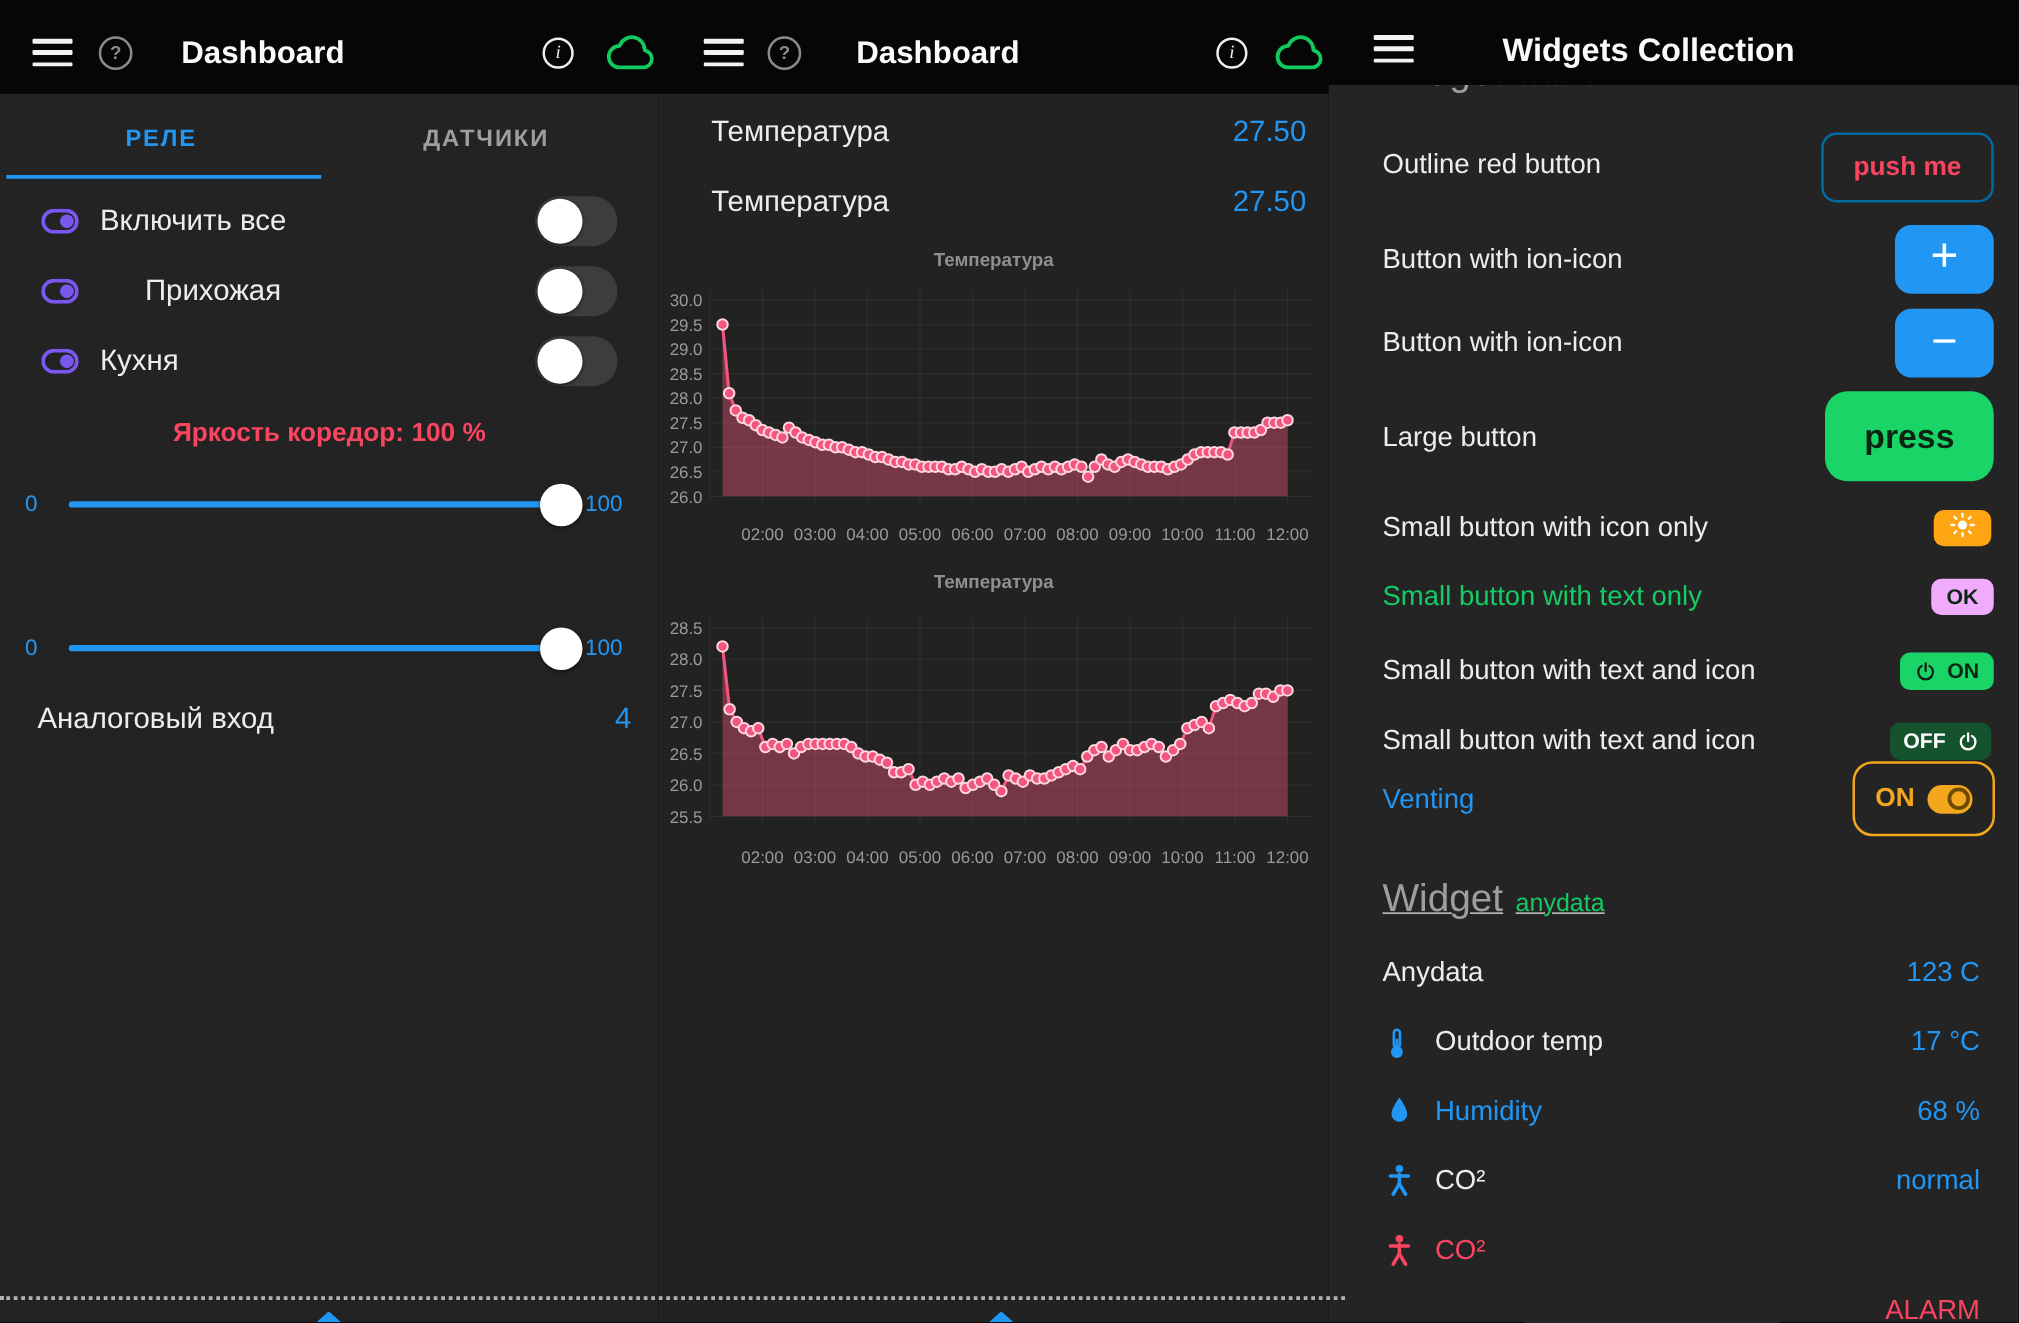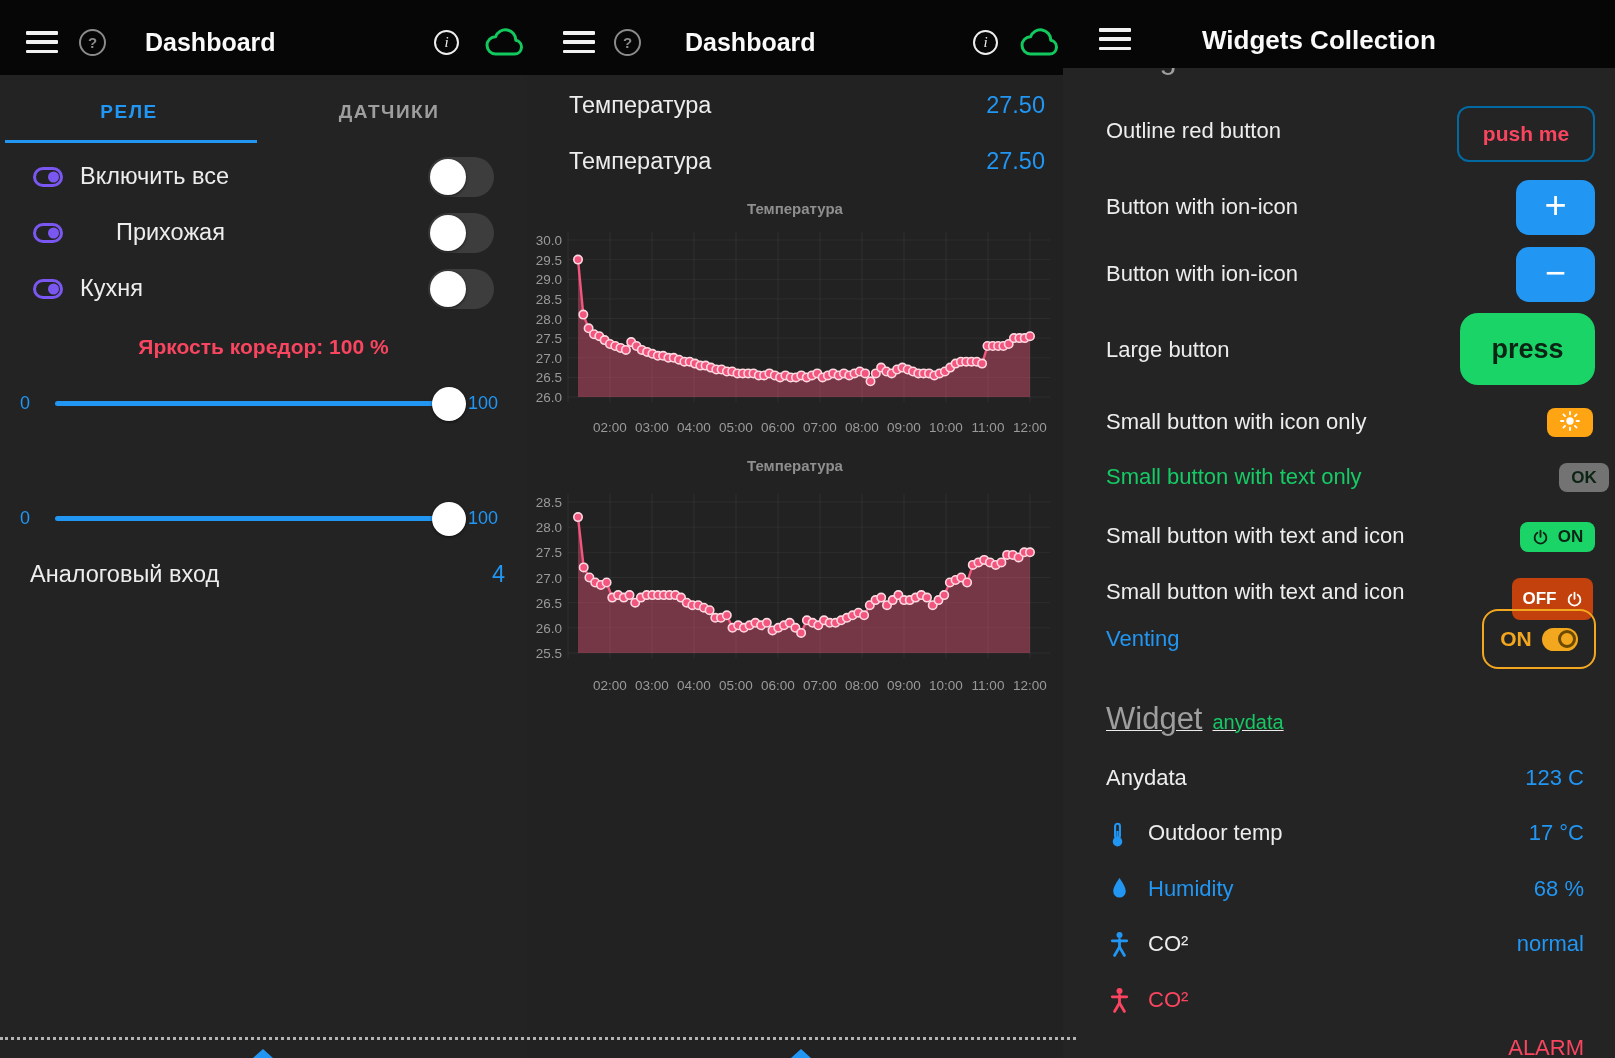--- a/index.html
+++ b/index.html
@@ -427,35 +427,35 @@
             <line x1="19.2" y1="12" x2="21.8" y2="12"></line>
             <line x1="4.8" y1="4.8" x2="6.6" y2="6.6"></line>
             <line x1="17.4" y1="6.6" x2="19.2" y2="4.8"></line>
             <line x1="4.8" y1="19.2" x2="6.6" y2="17.4"></line>
             <line x1="17.4" y1="17.4" x2="19.2" y2="19.2"></line>
           </g>
         </svg></span>
   </div>
 
   <div class="p3label" style="top:477px;color:#15cb66;">Small button with text only</div>
-  <div class="btn" style="right:6px;top:463px;width:50px;height:29px;background:#737373;border-radius:8px;color:#0c2414;font-size:17px;font-weight:700;">OK</div>
+  <div class="btn" style="right:20px;top:463px;width:50px;height:29px;background:#f0abfc;border-radius:8px;color:#0c2414;font-size:17px;font-weight:700;">OK</div>
 
   <div class="p3label" style="top:536px;">Small button with text and icon</div>
   <div class="btn" style="right:20px;top:522px;width:75px;height:30px;background:#1bd468;border-radius:8px;color:#0c2414;font-size:17px;font-weight:700;gap:9px;">
     <span style="display:flex;">
         <svg width="17" height="17" viewBox="0 0 24 24" fill="none" stroke="#0c2414" stroke-width="2.6" stroke-linecap="round">
           <line x1="12" y1="2.5" x2="12" y2="11"></line>
           <path d="M7.6 5.2 a8.3 8.3 0 1 0 8.8 0"></path>
         </svg>
       </span>
     <span>ON</span>
   </div>
 
   <div class="p3label" style="top:592px;">Small button with text and icon</div>
-  <div class="btn" style="right:22px;top:578px;width:81px;height:42px;background:#c2410c;border-radius:8px;color:#fff;font-size:17px;font-weight:700;gap:9px;">
+  <div class="btn" style="right:22px;top:578px;width:81px;height:30px;background:#14532d;border-radius:8px;color:#fff;font-size:17px;font-weight:700;gap:9px;">
     <span>OFF</span>
     <span style="display:flex;">
         <svg width="17" height="17" viewBox="0 0 24 24" fill="none" stroke="#fff" stroke-width="2.6" stroke-linecap="round">
           <line x1="12" y1="2.5" x2="12" y2="11"></line>
           <path d="M7.6 5.2 a8.3 8.3 0 1 0 8.8 0"></path>
         </svg>
       </span>
   </div>
 
   <div class="p3label" style="top:639px;color:#2196f3;">Venting</div>

